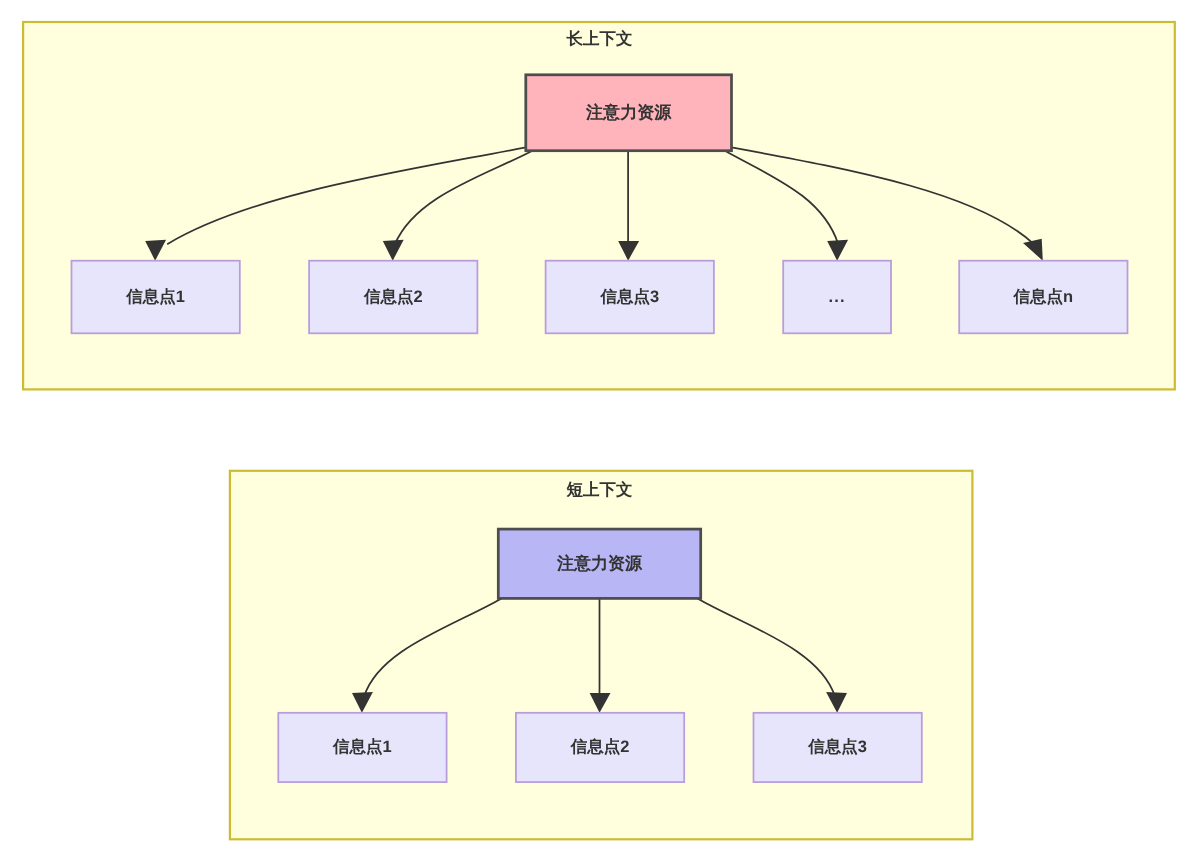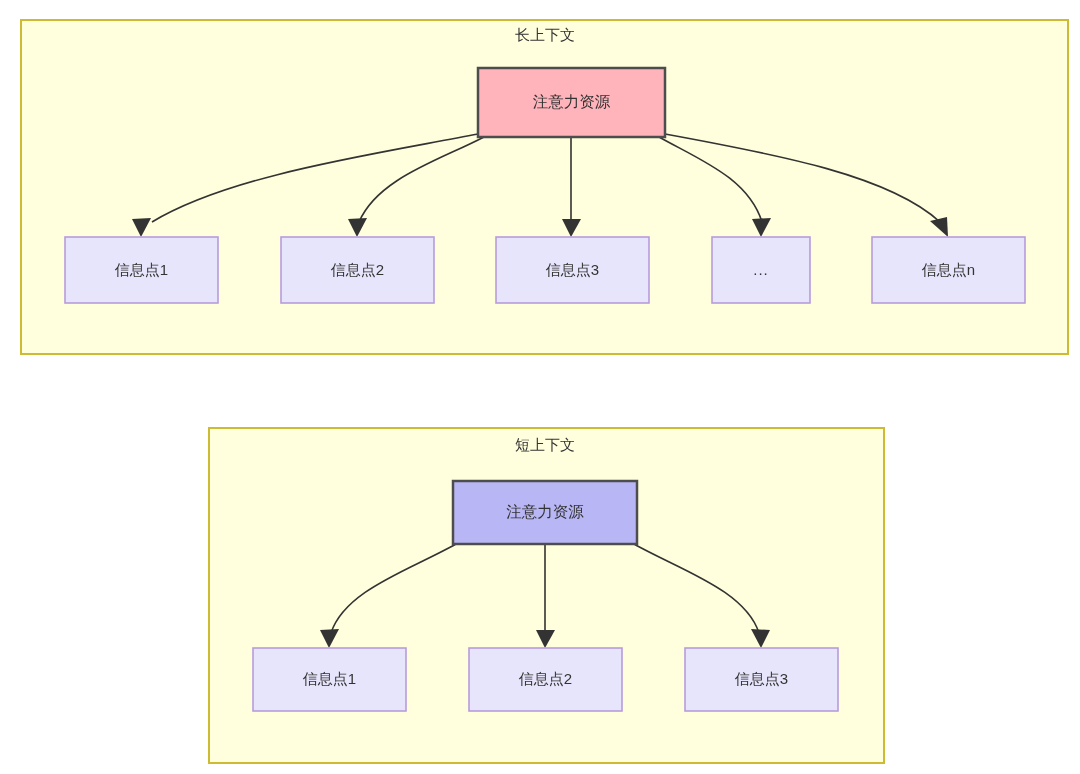--- a/index.html
+++ b/index.html
@@ -10,20 +10,21 @@
   body {
     width: 1080px;
     height: 774px;
     font-family: "Liberation Sans", "DejaVu Sans", sans-serif;
     overflow: hidden;
   }
   #diagram-root {
     position: relative;
     width: 1080px;
     height: 774px;
+    font-weight: bold;
   }
   svg.diagram {
     display: block;
     width: 1080px;
     height: 774px;
   }
   .panel-rect {
     fill: #ffffdd;
     stroke: #ccbb33;
     stroke-width: 2;

